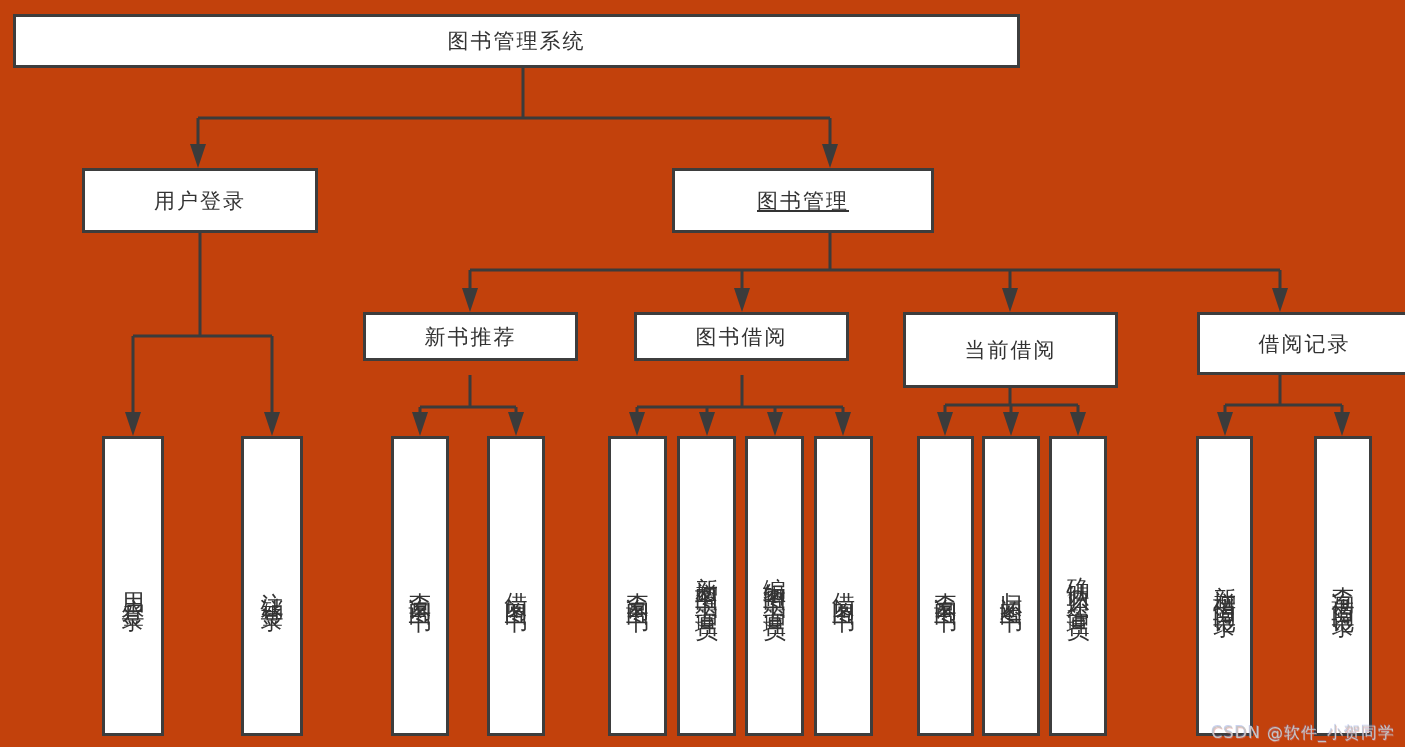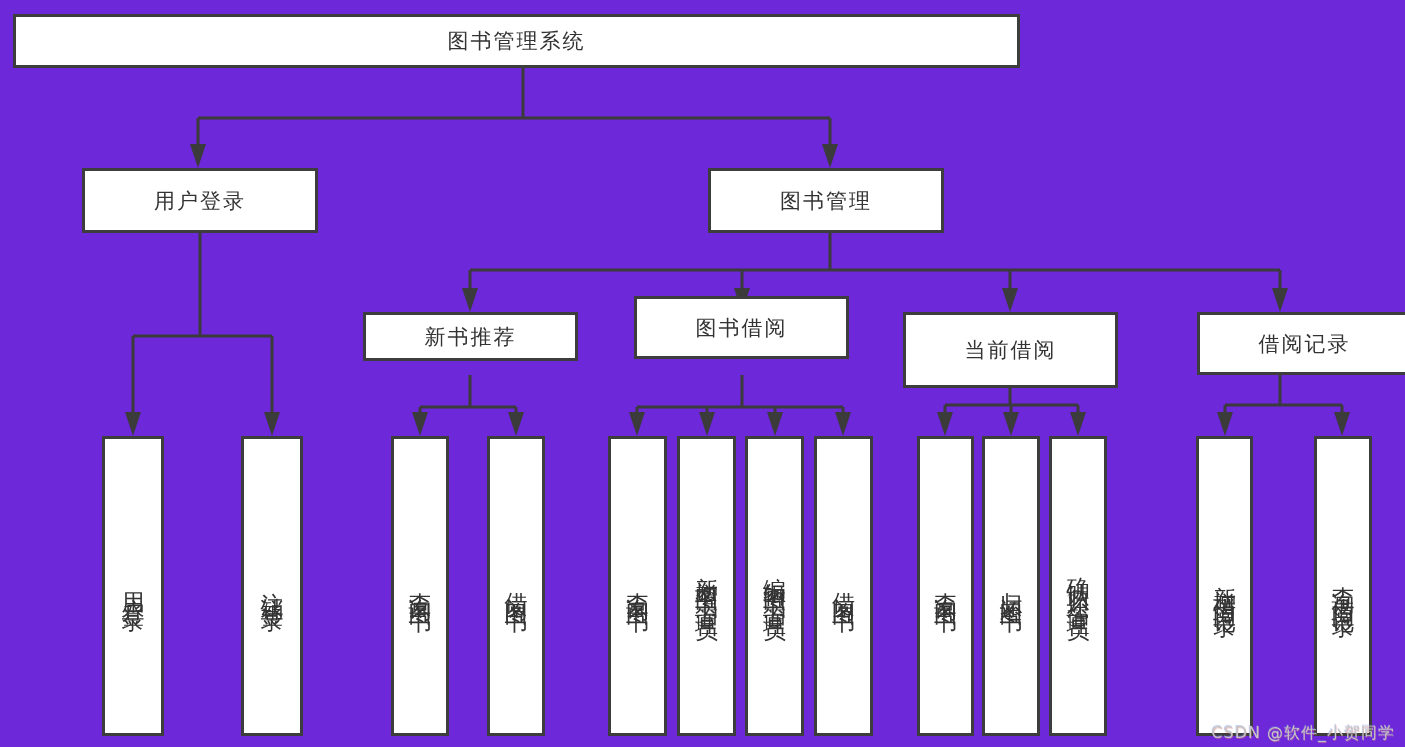--- a/index.html
+++ b/index.html
@@ -2,21 +2,21 @@
 <html><head>
 <meta charset="utf-8">
 <style>
   html,body { margin:0; padding:0; }
   body {
     width:1405px; height:747px; background:#ffffff;
     font-family:"DejaVu Sans","Liberation Sans",sans-serif;
   }
   .canvas {
     position:relative; width:1405px; height:747px;
-    background:#6d28d9; overflow:hidden;text-align:right;
+    background:#c2410c; overflow:hidden;text-align:right;
   }
   .connectors {
     position:absolute; left:0; top:0; width:1405px; height:747px; z-index:0;
   }
   .box {
     position:absolute; box-sizing:border-box;
     border:3px solid #3d3d3d; background:#ffffff;
     display:flex; align-items:center; justify-content:center;
     color:#333333; z-index:1;
   }
@@ -64,24 +64,24 @@
       <polygon points="1003,412 1019,412 1011,436"></polygon>
       <polygon points="1070,412 1086,412 1078,436"></polygon>
       <polygon points="1217,412 1233,412 1225,436"></polygon>
       <polygon points="1334,412 1350,412 1342,436"></polygon>
     </g>
   </svg>
 
   <div class="box hbox" style="left:13px; top:14px; width:1007px; height:54px;">图书管理系统</div>
 
   <div class="box hbox" style="left:82px; top:168px; width:236px; height:65px;">用户登录</div>
-  <div class="box hbox" style="left:708px; top:168px; width:236px; height:65px;">图书管理</div>
+  <div class="box hbox" style="left:672px; top:168px; width:262px; height:65px;text-decoration:underline;">图书管理</div>
 
   <div class="box hbox" style="left:363px; top:312px; width:215px; height:49px;">新书推荐</div>
-  <div class="box hbox" style="left:634px; top:296px; width:215px; height:63px;">图书借阅</div>
+  <div class="box hbox" style="left:634px; top:312px; width:215px; height:49px;">图书借阅</div>
   <div class="box hbox" style="left:903px; top:312px; width:215px; height:76px;">当前借阅</div>
   <div class="box hbox" style="left:1197px; top:312px; width:215px; height:63px;">借阅记录</div>
 
   <div class="box vbox" style="left:102px; top:436px; width:62px; height:300px;">用户登录</div>
   <div class="box vbox" style="left:241px; top:436px; width:62px; height:300px;">注销登录</div>
 
   <div class="box vbox" style="left:391px; top:436px; width:58px; height:300px;">查询图书</div>
   <div class="box vbox" style="left:487px; top:436px; width:58px; height:300px;">借阅图书</div>
 
   <div class="box vbox" style="left:608px; top:436px; width:59px; height:300px;">查询图书</div>

